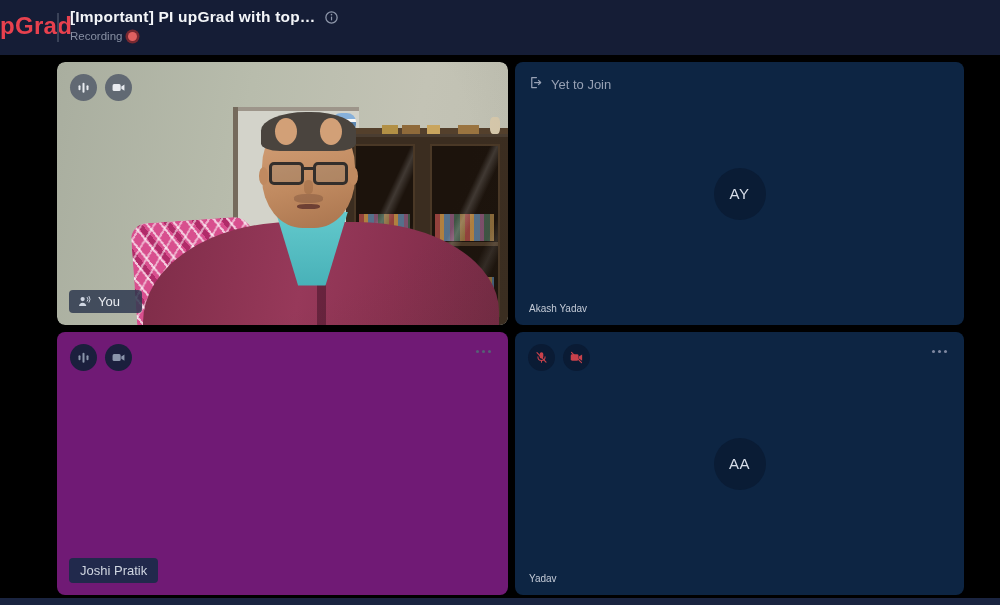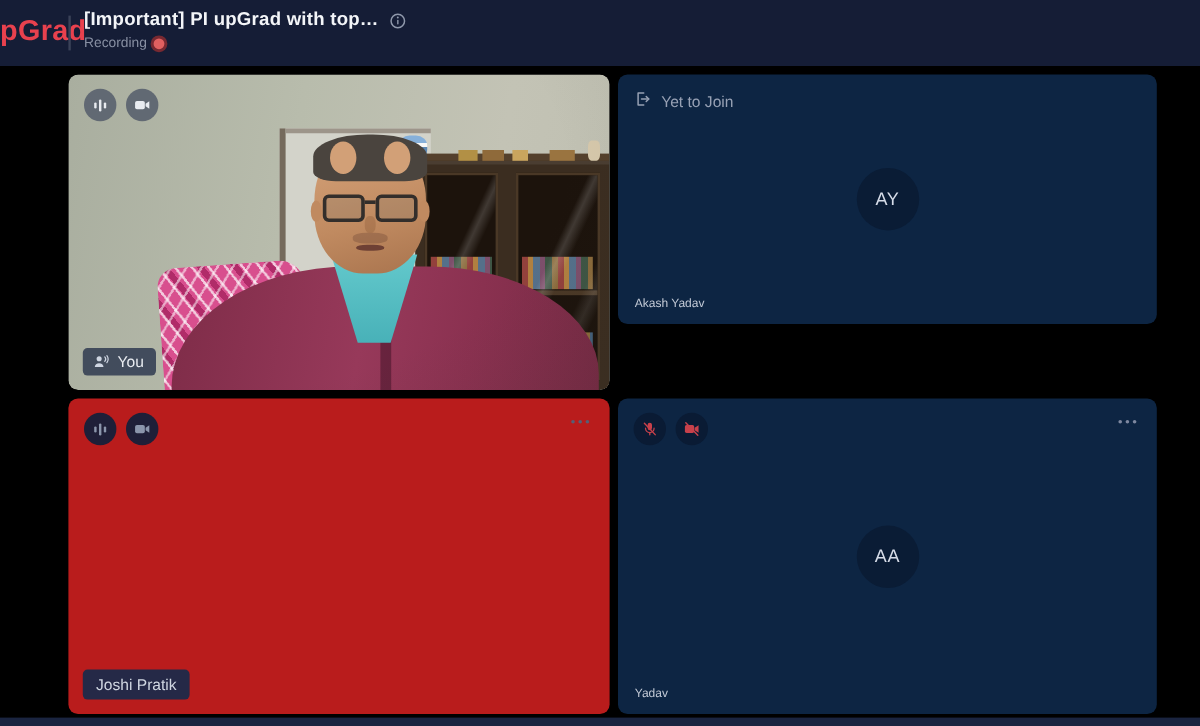--- a/index.html
+++ b/index.html
@@ -19,33 +19,33 @@
   .rec-label { font-size:11.5px; color:#878fa2; }
   .rec-dot { width:9px; height:9px; border-radius:50%; background:#e16060; box-shadow:0 0 0 2.5px rgba(125,42,50,.95); margin-left:2px; }
   .time-chip { position:absolute; left:649px; top:0; height:55px; display:flex; align-items:center; gap:9px; }
   .clock-ic { width:19px; height:19px; display:inline-flex; }
   .time-text { font-size:14.5px; color:#dde1e9; }
 
   
   .stage { position:absolute; left:0; top:55px; width:1000px; height:543px; background:#000; }
   .tile { position:absolute; border-radius:8px; overflow:hidden; }
   .t-you   { left:57px;  top:7px;   width:451px; height:263px; background:#0c0c0c; }
-  .t-akash { left:515px; top:7px;   width:449px; height:208px; background:#0d2543; }
-  .t-joshi { left:57px;  top:277px; width:451px; height:263px; background:#b91c1c;text-decoration:underline; }
+  .t-akash { left:515px; top:7px;   width:449px; height:263px; background:#0d2543; }
+  .t-joshi { left:57px;  top:277px; width:451px; height:263px; background:#701a75;text-decoration:underline; }
   .t-anand { left:515px; top:277px; width:449px; height:263px; background:#0d2543; }
 
   .tile-icons { position:absolute; left:13px; top:12px; display:flex; gap:8px; z-index:5; }
   .icon-circle { width:27px; height:27px; border-radius:50%; display:flex; align-items:center; justify-content:center; }
   .icon-circle svg { width:15px; height:15px; }
   .ic-video { background:rgba(86,94,108,.88); color:#e8ebf0; }
   .ic-dim   { background:rgba(22,32,58,.95); color:#8b95ab; }
   .ic-muted { background:#0a1b34; color:#c8414b; }
 
   .name-badge { position:absolute; left:12px; bottom:12px; display:flex; align-items:center; gap:6px;
-    background:rgba(47,58,80,.85); border-radius:4px; padding:4px 10px 4px 8px;
+    background:rgba(47,58,80,.85); border-radius:4px; padding:4px 22px 4px 8px;
     font-size:13px; color:#e9ecf1; z-index:6; }
   .name-badge.navy { background:rgba(28,42,74,.95); color:#d0d6e1; padding:5px 11px; }
   .badge-ic { width:15px; height:15px; color:#cfd6e2; display:inline-flex; }
 
   .yet-join { position:absolute; left:13px; top:13px; display:flex; align-items:center; gap:8px;
     color:#97a1b4; font-size:13px; }
   .yet-join svg { width:15px; height:15px; }
 
   .avatar { position:absolute; left:50%; top:50%; transform:translate(-50%,-50%);
     width:52px; height:52px; border-radius:50%; background:#0a1c35;

